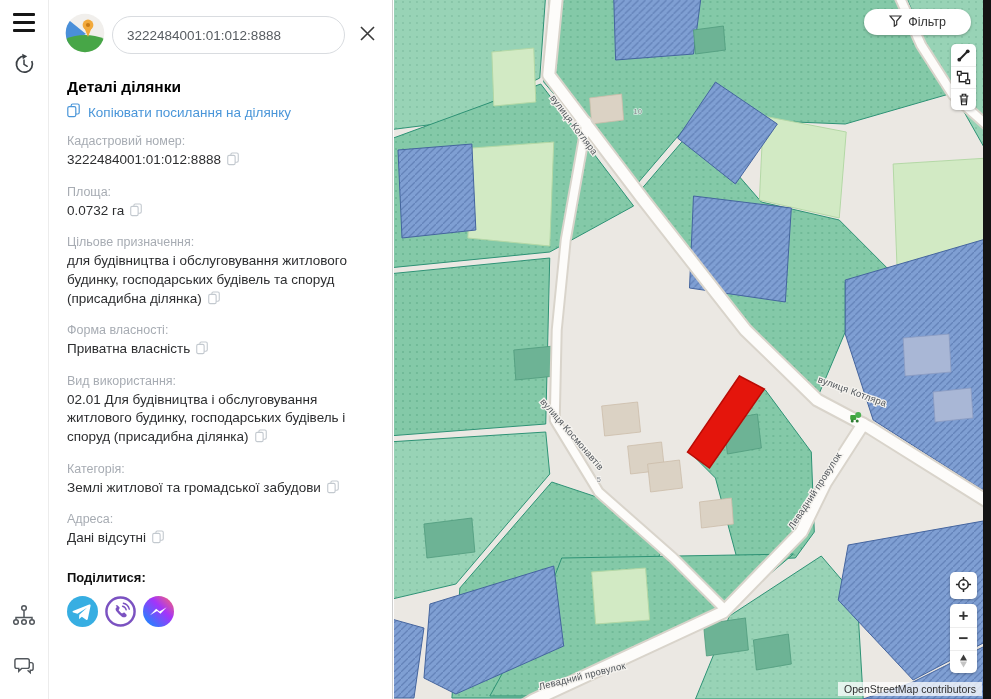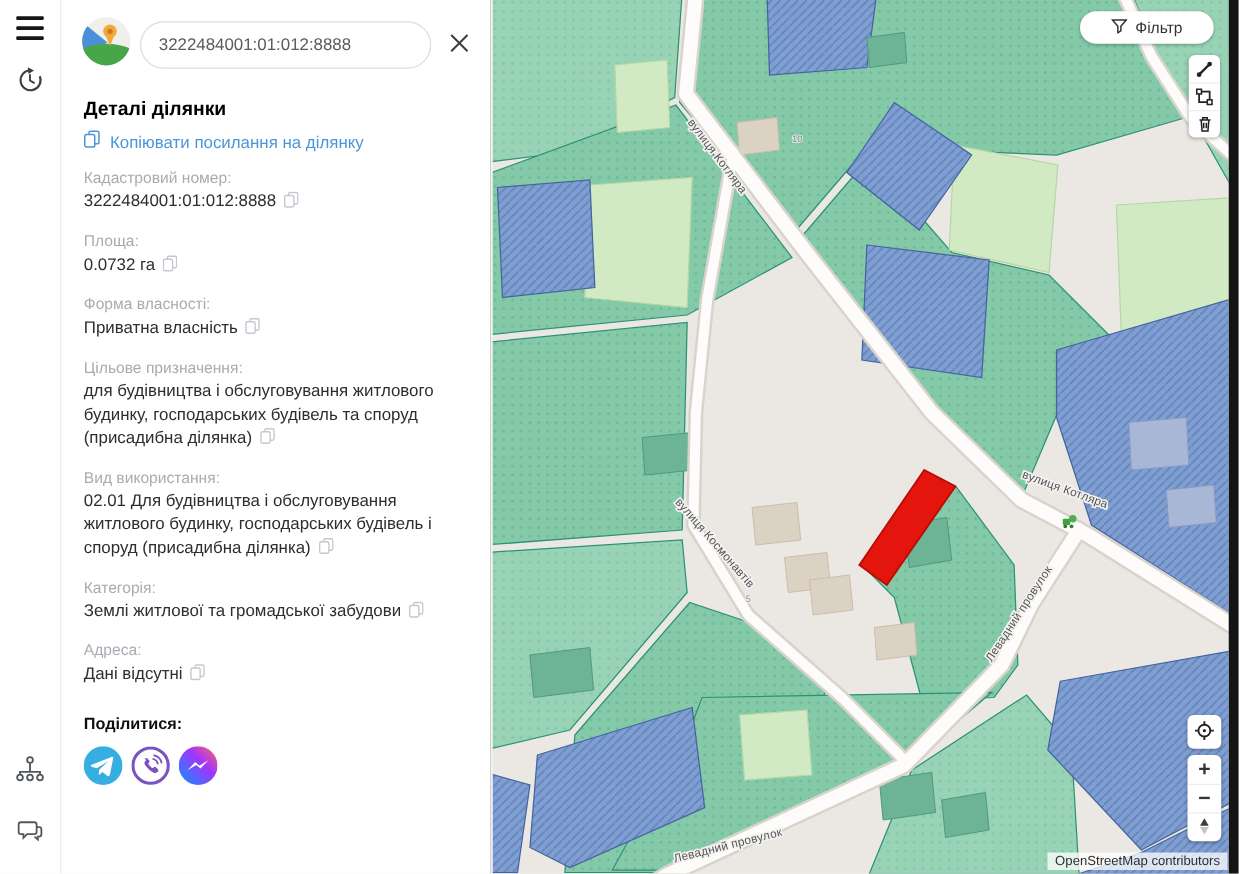--- a/index.html
+++ b/index.html
@@ -173,29 +173,29 @@
             </svg></span></div>
     </div>
     <div class="fld">
       <div class="lab">Площа:</div>
       <div class="val"><span>0.0732 га</span><span class="cic"><svg width="12" height="14" viewBox="0 0 13 15" fill="none" stroke="currentColor" stroke-width="1.2">
               <rect x="4.2" y="1" width="8" height="10" rx="1.5"></rect>
               <rect x="0.8" y="3.6" width="8" height="10" rx="1.5" fill="#fff"></rect>
             </svg></span></div>
     </div>
     <div class="fld">
+      <div class="lab">Цільове призначення:</div>
+      <div class="val"><span>для будівництва і обслуговування житлового будинку, господарських будівель та споруд (присадибна ділянка)</span><span class="cic"><svg width="12" height="14" viewBox="0 0 13 15" fill="none" stroke="currentColor" stroke-width="1.2">
+              <rect x="4.2" y="1" width="8" height="10" rx="1.5"></rect>
+              <rect x="0.8" y="3.6" width="8" height="10" rx="1.5" fill="#fff"></rect>
+            </svg></span></div>
+    </div>
+    <div class="fld">
       <div class="lab">Форма власності:</div>
       <div class="val"><span>Приватна власність</span><span class="cic"><svg width="12" height="14" viewBox="0 0 13 15" fill="none" stroke="currentColor" stroke-width="1.2">
-              <rect x="4.2" y="1" width="8" height="10" rx="1.5"></rect>
-              <rect x="0.8" y="3.6" width="8" height="10" rx="1.5" fill="#fff"></rect>
-            </svg></span></div>
-    </div>
-    <div class="fld">
-      <div class="lab">Цільове призначення:</div>
-      <div class="val"><span>для будівництва і обслуговування житлового будинку, господарських будівель та споруд (присадибна ділянка)</span><span class="cic"><svg width="12" height="14" viewBox="0 0 13 15" fill="none" stroke="currentColor" stroke-width="1.2">
               <rect x="4.2" y="1" width="8" height="10" rx="1.5"></rect>
               <rect x="0.8" y="3.6" width="8" height="10" rx="1.5" fill="#fff"></rect>
             </svg></span></div>
     </div>
     <div class="fld">
       <div class="lab">Вид використання:</div>
       <div class="val"><span>02.01 Для будівництва і обслуговування житлового будинку, господарських будівель і споруд (присадибна ділянка)</span><span class="cic"><svg width="12" height="14" viewBox="0 0 13 15" fill="none" stroke="currentColor" stroke-width="1.2">
               <rect x="4.2" y="1" width="8" height="10" rx="1.5"></rect>
               <rect x="0.8" y="3.6" width="8" height="10" rx="1.5" fill="#fff"></rect>
             </svg></span></div>

